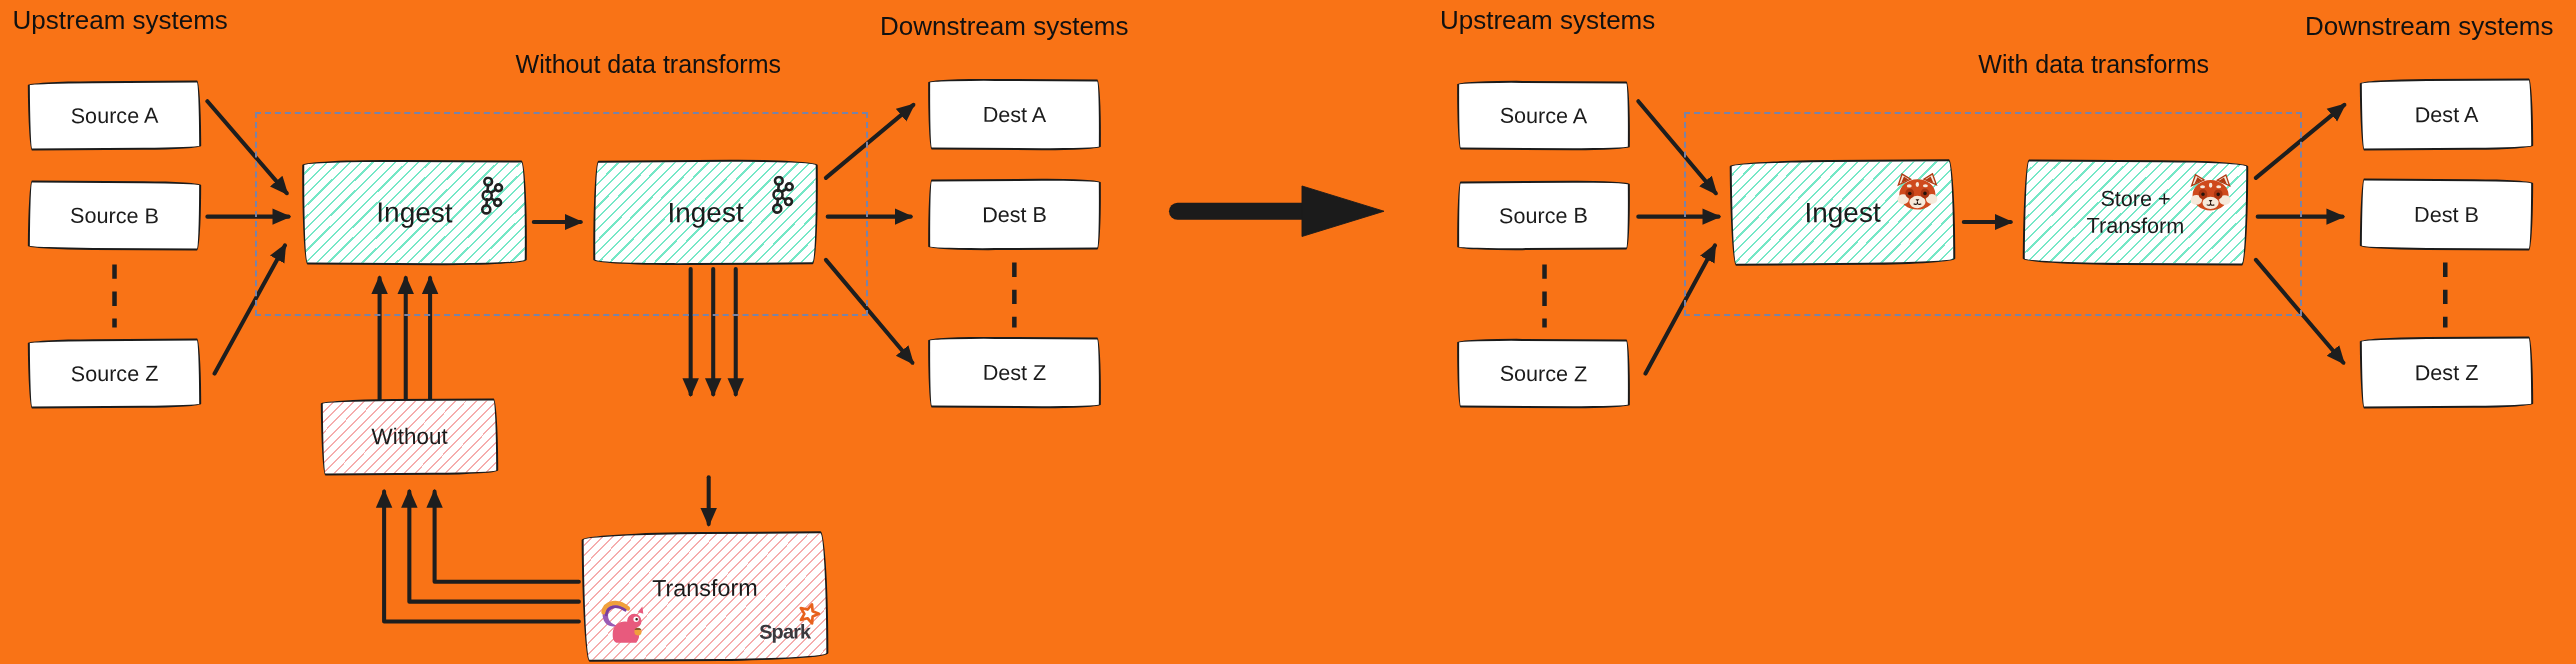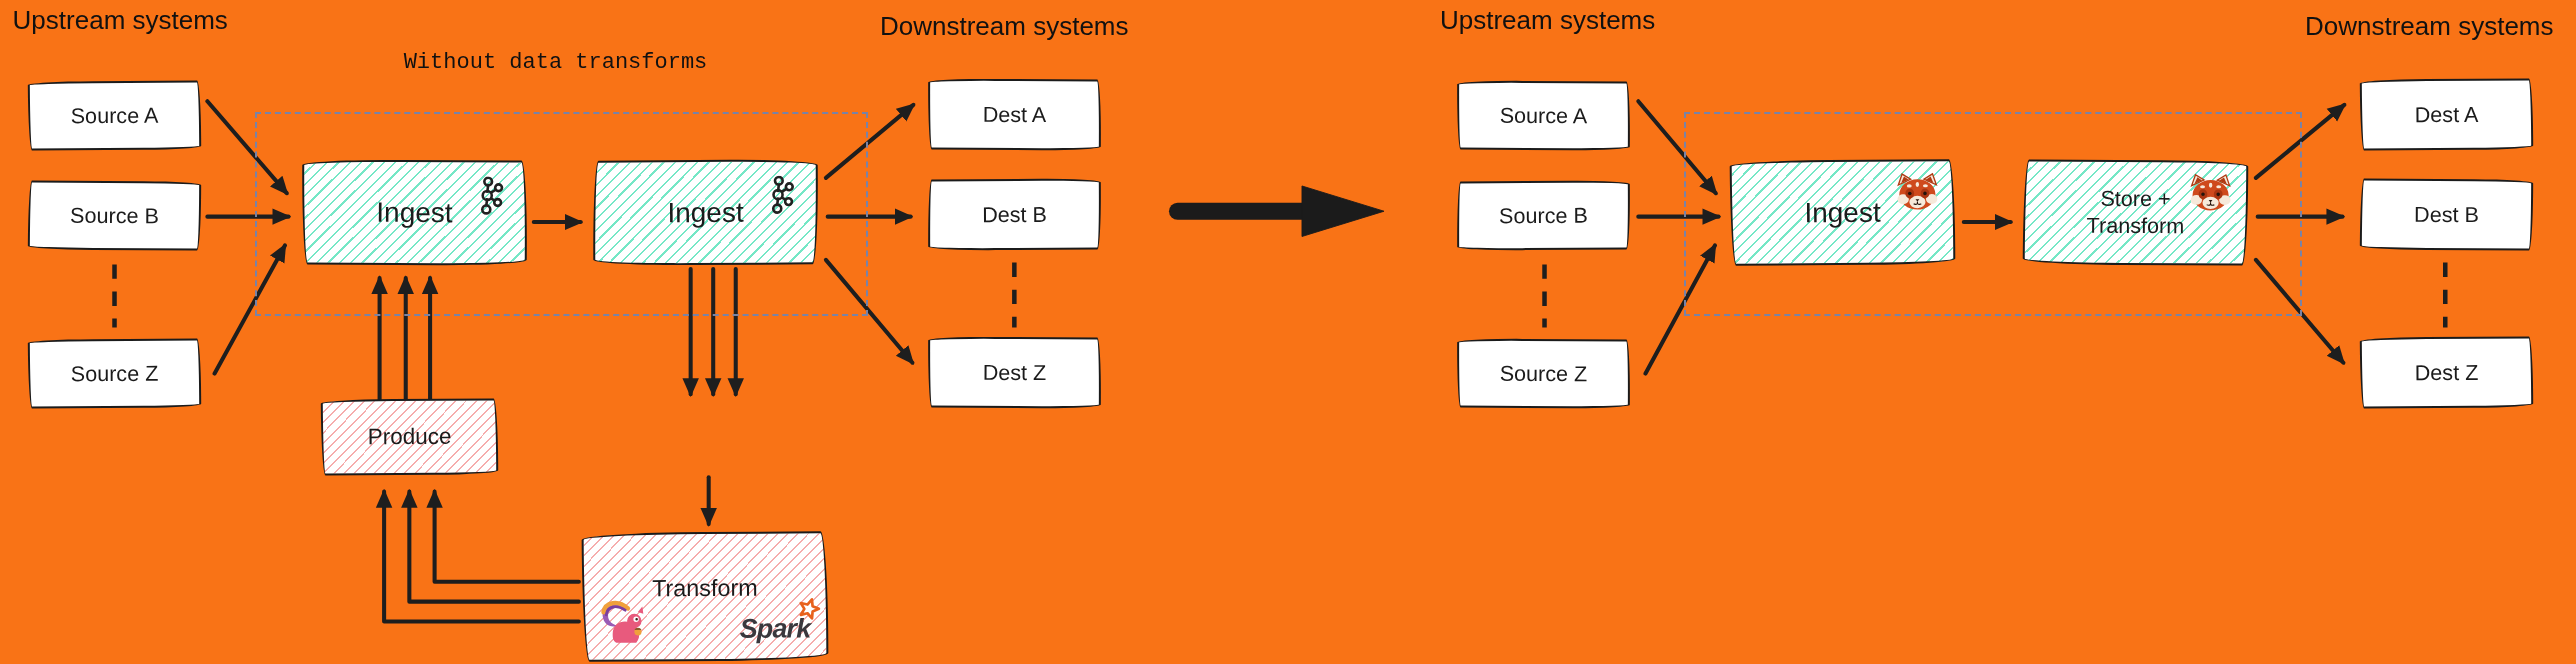--- a/index.html
+++ b/index.html
@@ -2,21 +2,21 @@
 <html style="font-size:14.4px"><head>
 <meta charset="utf-8">
 <style>
   html,body{margin:0;padding:0;background:#fff;}
   .canvas{
     position:relative;width:2576px;height:665px;background:#f97316;overflow:hidden;
     font-family:"Liberation Sans", sans-serif;color:#1b1b1b;
   }
   .layer{position:absolute;left:0;top:0;z-index:1;}
   .hdr{position:absolute;z-index:3;font-size:26px;color:#111;white-space:nowrap;}
-  .title{position:absolute;z-index:3;font-size:22px;color:#111;width:451px;text-align:center;white-space:nowrap;font-family:Liberation Mono, monospace;}
+  .title{position:absolute;z-index:3;font-size:25px;color:#111;width:451px;text-align:right;white-space:nowrap;}
   .box{
     position:absolute;z-index:2;box-sizing:border-box;background:#fff;
     border:2.7px solid #1b1b1b;
     border-radius:230px 13.5px 203px 13.5px / 13.5px 203px 13.5px 230px;
     display:flex;align-items:center;justify-content:center;
     font-size:21.6px;color:#1b1b1b;text-align:center;
   }
   .sk2{border-radius:13.5px 203px 13.5px 230px / 230px 13.5px 203px 13.5px;}
   .teal{
     background-image:repeating-linear-gradient(135deg,
@@ -33,21 +33,21 @@
   .dashed-rect{
     position:absolute;z-index:1;box-sizing:border-box;
     border:2.7px dashed #7983a6;background:transparent;
   }
   .corner-icon{position:absolute;top:14.4px;right:20px;}
   .panda-icon{position:absolute;top:10.8px;right:14.4px;}
   .transform-box{align-items:flex-start;}
   .transform-label{position:absolute;top:41px;left:0;width:100%;text-align:center;font-size:23.4px;}
   .flink{position:absolute;left:14.4px;bottom:7.2px;}
   .spark-wrap{position:absolute;right:16px;bottom:14.4px;}
-  .spark-text{font-size:27px;font-style:italic;font-weight:700;color:#3a383d;letter-spacing:-0.9px;}
+  .spark-text{font-size:20px;font-weight:700;color:#3a383d;letter-spacing:-0.9px;}
   .spark-star{position:absolute;top:-16px;right:-10.8px;}
   .st-label{width:62%;line-height:1.25;font-size:21.6px;}
   .rn{transform:rotate(-0.35deg);} .rp{transform:rotate(0.3deg);}
 </style>
 </head>
 <body>
 
 <div class="canvas">
 
   <svg class="layer" width="2576" height="665" viewBox="0 0 2857 737">
@@ -163,21 +163,21 @@
     <span>Dest A</span>
   </div>
   <div class="box sk2 rn" style="left:928px;top:179px;width:173px;height:71px">
     <span>Dest B</span>
   </div>
   <div class="box rp" style="left:928px;top:337px;width:173px;height:71px">
     <span>Dest Z</span>
   </div>
 
   <div class="box pink mid-label rn" style="left:321px;top:399px;width:177px;height:76px">
-    <span>Produce</span>
+    <span>Without</span>
   </div>
 
   <div class="box pink transform-box rn" style="left:582px;top:532px;width:246px;height:129px">
     <span class="transform-label">Transform</span>
     <span class="flink">
       <svg width="47" height="49" viewBox="0 0 52 54">
         <path d="M33,12 C20,0 4,6 5,20 C6,30 14,34 22,31 C16,30 11,26 11,20 C11,11 22,8 30,15 Z" fill="#9a5bb5"></path>
         <path d="M33,12 C22,2 8,5 6,16" stroke="#f0a03c" stroke-width="5" fill="none" stroke-linecap="round"></path>
         <path d="M30,14 C20,7 10,10 9,19" stroke="#7b3f9e" stroke-width="3" fill="none" stroke-linecap="round"></path>
         <path d="M16,40 C16,28 28,24 36,28 C46,32 48,44 42,50 L20,50 C16,48 16,44 16,40 Z" fill="#e85a7d"></path>
@@ -194,20 +194,21 @@
         <svg width="25" height="25" viewBox="0 0 26 26">
           <path d="M13 1.5 l2.8 6.6 7.1 .6 -5.4 4.7 1.6 7 -6.1 -3.7 -6.1 3.7 1.6 -7 -5.4 -4.7 7.1 -.6 z" fill="#ffffff" stroke="#e8611c" stroke-width="2.8" stroke-linejoin="round" transform="rotate(18 13 13)"></path>
         </svg>
       </span>
       <span class="spark-text">Spark</span>
     </span>
   </div>
 
   <div class="hdr" style="left:1440px;top:5.4px">Upstream systems</div>
   <div class="hdr" style="left:2305px;top:10.8px">Downstream systems</div>
+  <div class="title" style="left:1758px;top:50px">With data transforms</div>
 
   <div class="box rp" style="left:1457px;top:81px;width:173px;height:69px">
     <span>Source A</span>
   </div>
   <div class="box sk2 rn" style="left:1457px;top:181px;width:173px;height:69px">
     <span>Source B</span>
   </div>
   <div class="box rp" style="left:1457px;top:339px;width:173px;height:69px">
     <span>Source Z</span>
   </div>

